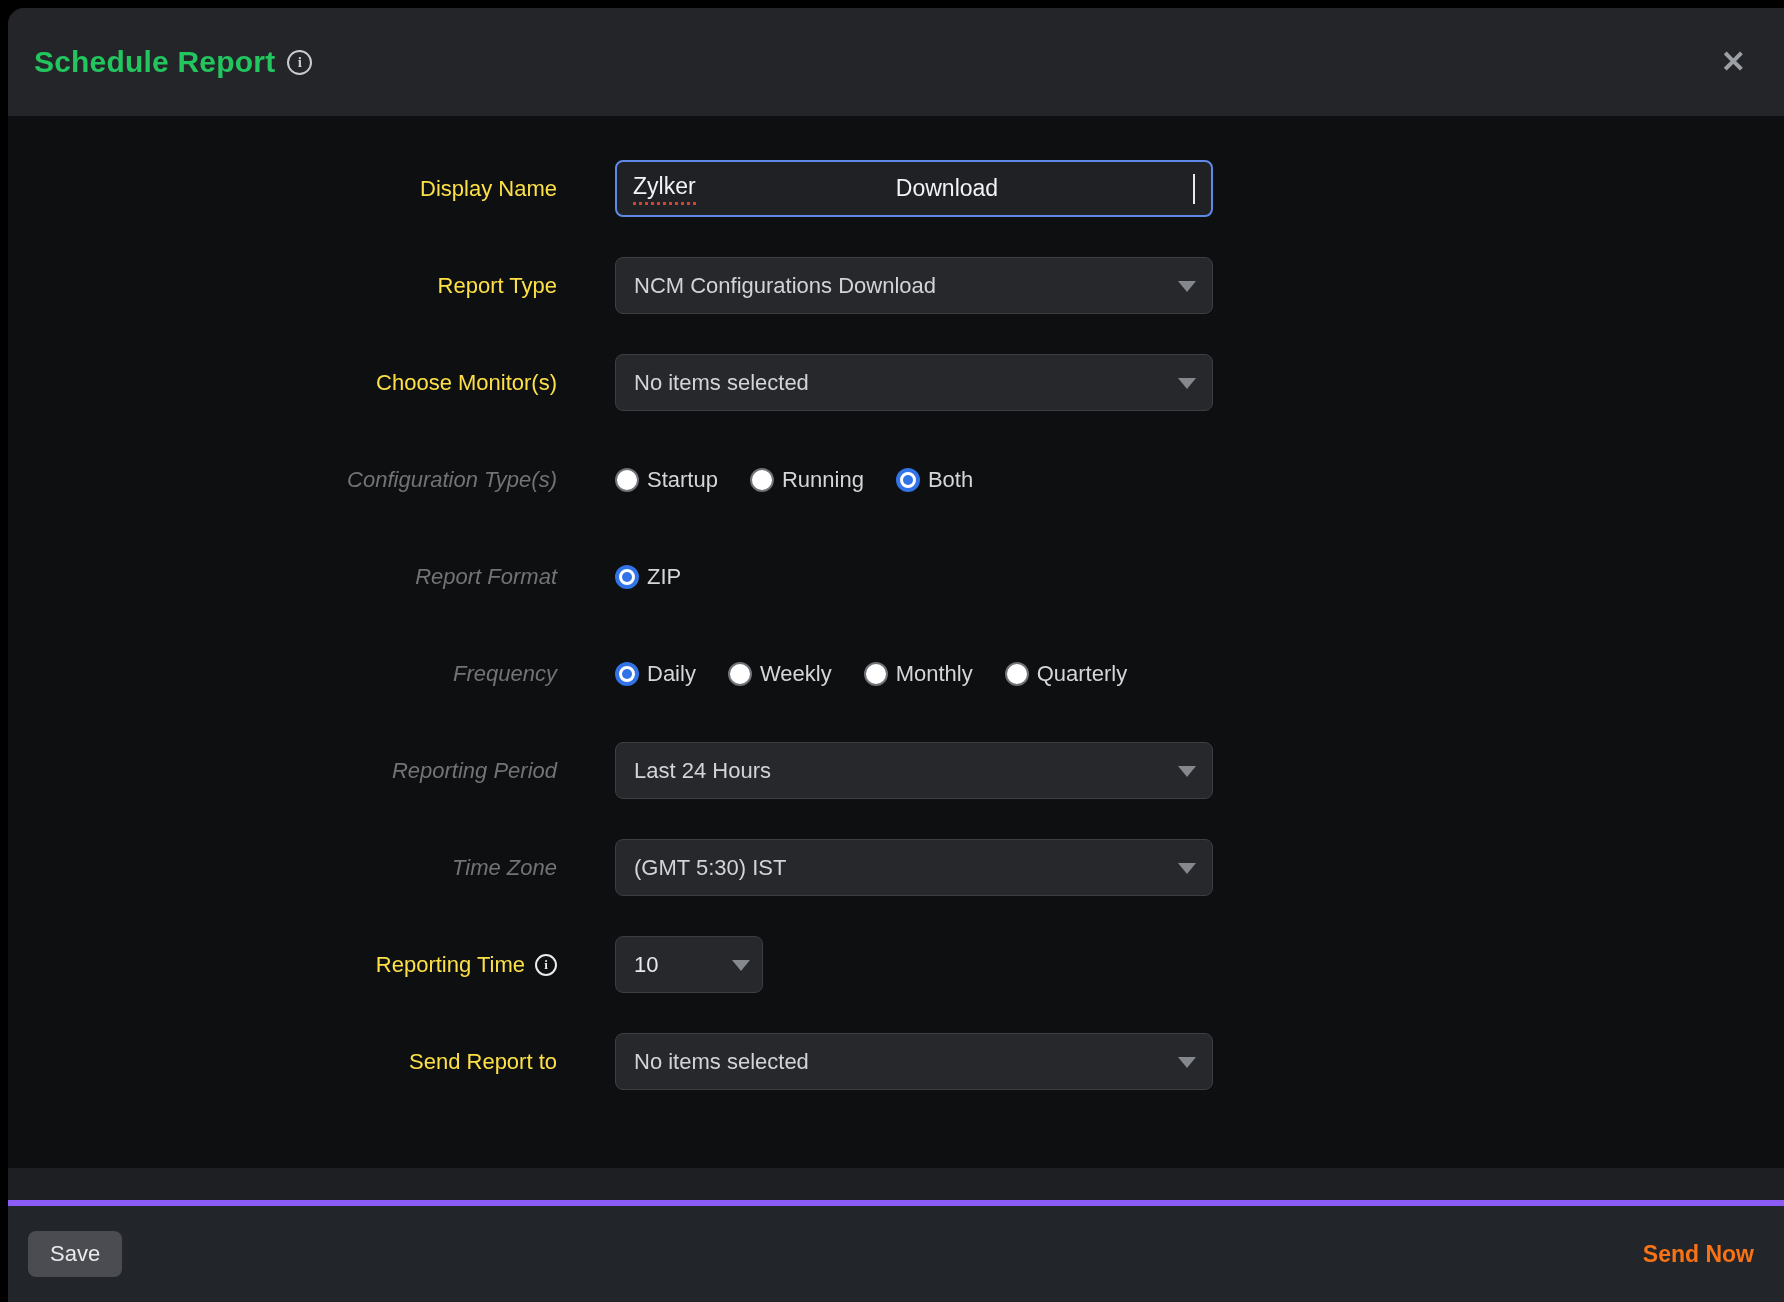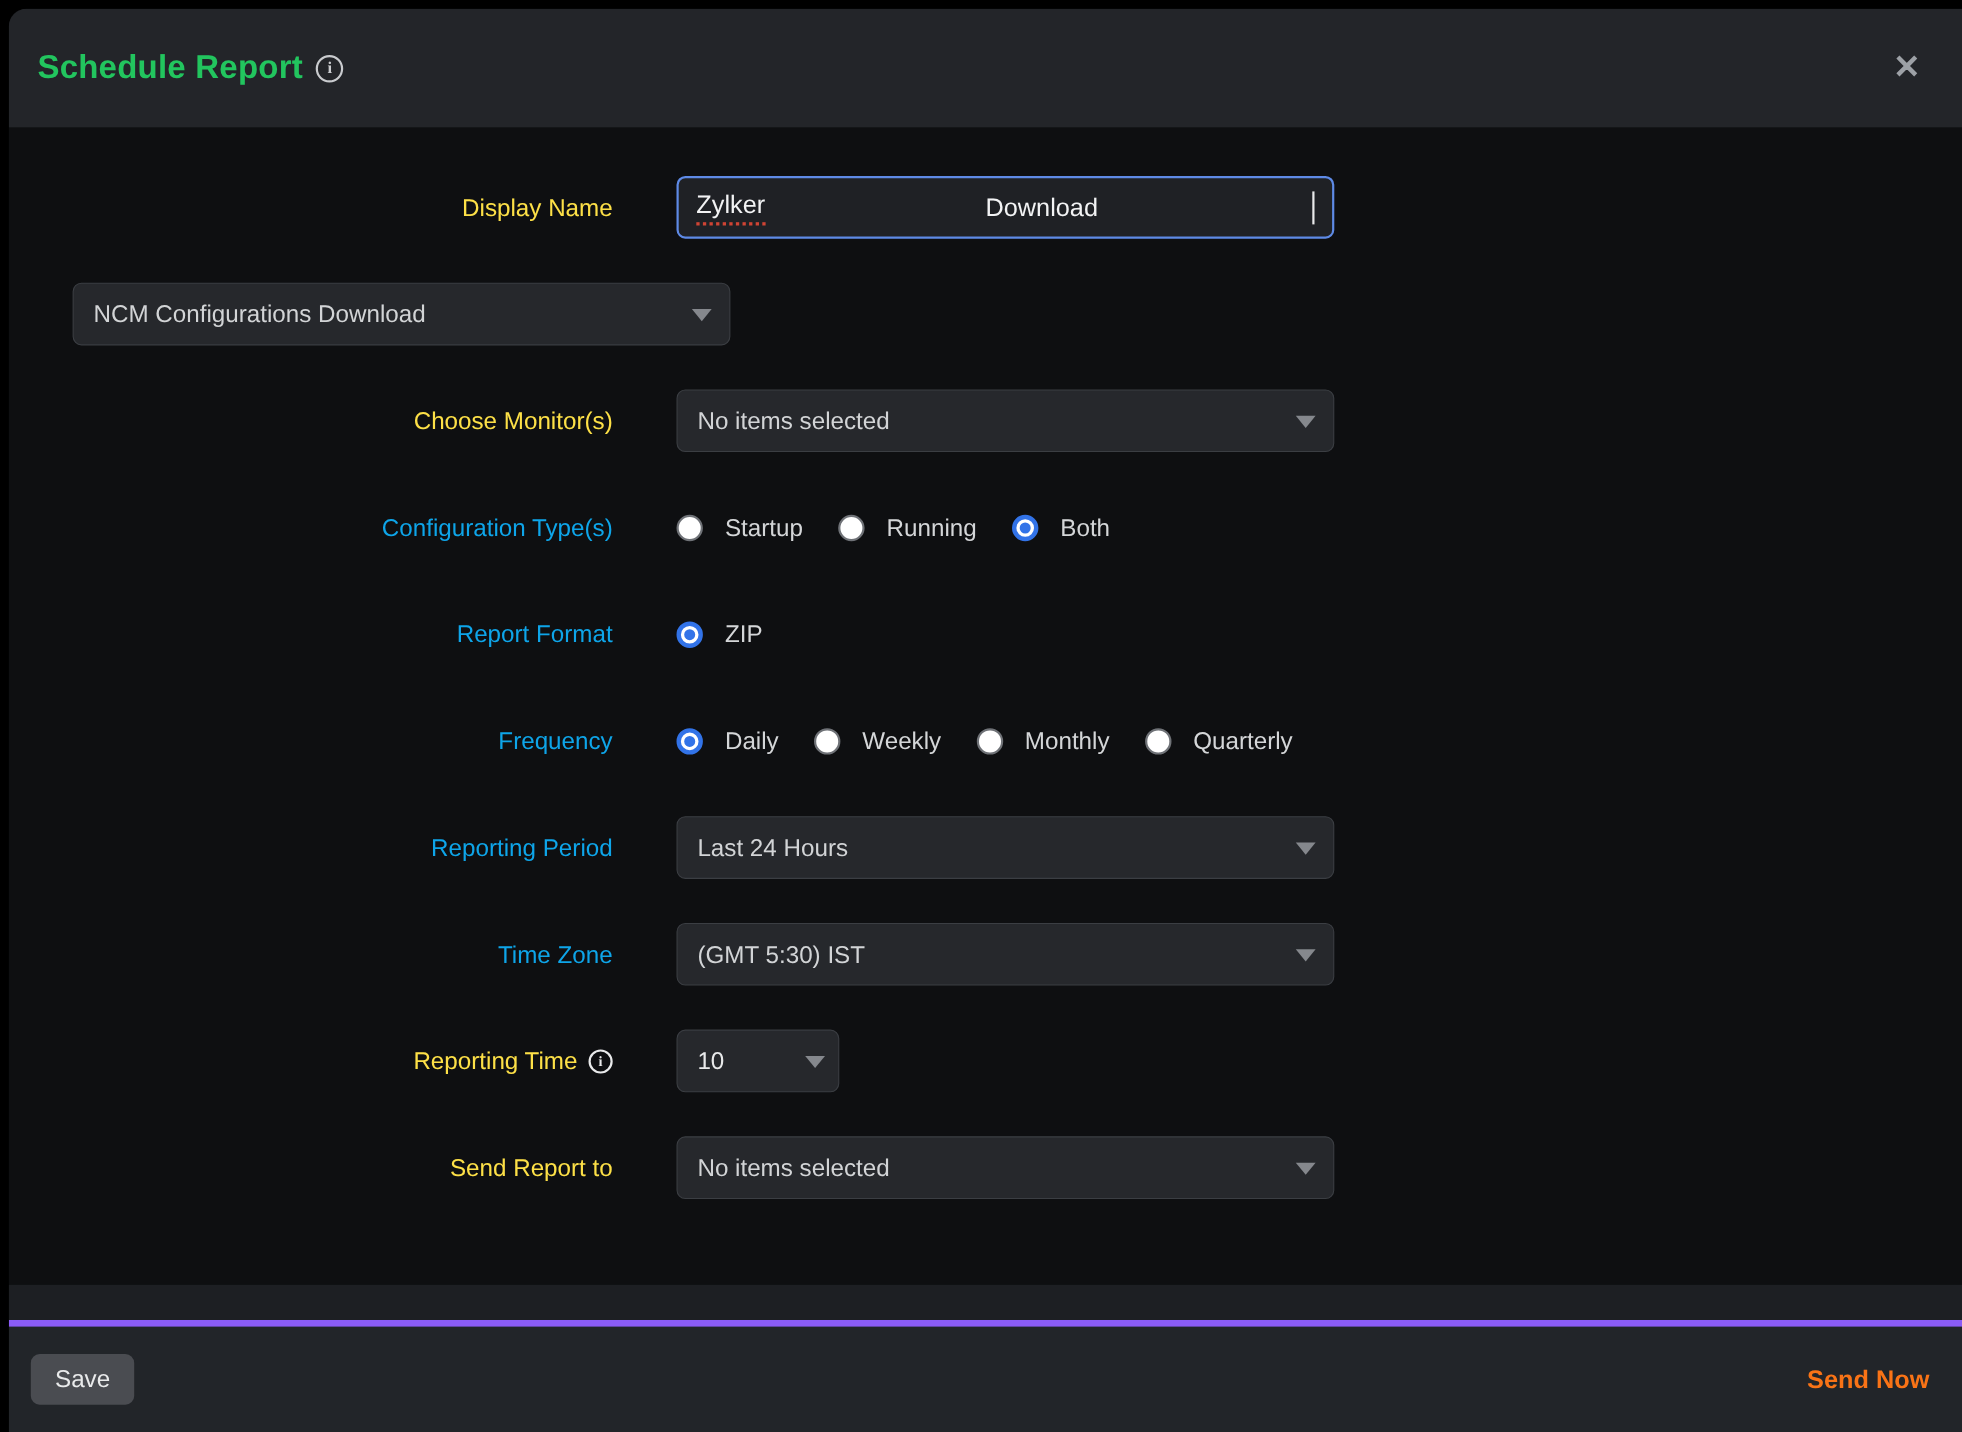--- a/index.html
+++ b/index.html
@@ -35,21 +35,21 @@
   
   .modal-body { flex:1 1 auto; padding-top:44px; background:#0e0f11; }
 
   .row { display:flex; align-items:center; height:57px; margin-bottom:40px; }
   .label-col {
     width:549px; flex:0 0 auto;
     display:flex; justify-content:flex-end; align-items:center; gap:10px;
     font-size:22px;
   }
   .label-required { color:#fde047; }
-  .label-normal { color:#0ea5e9; }
+  .label-normal { color:#737373;font-style:italic; }
   .small-info-icon {
     display:inline-flex; align-items:center; justify-content:center;
     width:22px; height:22px; border:2px solid #e9eaeb; border-radius:50%;
     color:#e9eaeb; font-size:13px; font-weight:600;
     font-family:"Liberation Serif", serif;
   }
   .control-col { margin-left:58px; display:flex; align-items:center; }
 
   
   .text-input {
@@ -77,21 +77,21 @@
   .caret-down {
     position:absolute; right:16px; top:50%; margin-top:-5px;
     width:0; height:0;
     border-left:9px solid transparent; border-right:9px solid transparent;
     border-top:11px solid #85888d;
   }
   .dropdown.small .caret-down { right:12px; }
 
   
   .radio-group { gap:32px; }
-  .radio-option { display:flex; align-items:center; gap:20px; cursor:pointer; }
+  .radio-option { display:flex; align-items:center; gap:8px; cursor:pointer; }
   .radio {
     width:24px; height:24px; border-radius:50%;
     background:#fff; border:2px solid #6f7277;
     position:relative; flex:0 0 auto;
   }
   .radio.selected { border:4px solid #3273e8; }
   .radio.selected::after {
     content:""; position:absolute; left:50%; top:50%;
     width:10px; height:10px; margin:-5px 0 0 -5px;
     border-radius:50%; background:#3273e8;
@@ -134,20 +134,23 @@
       <div class="control-col">
         <div class="text-input">
           <span class="misspelled">Zylker</span>
             <span style="white-space:pre;"> Download</span>
             <span class="caret-bar"></span>
         </div>
       </div>
     </div>
 
     <div class="row">
+      <div class="label-col">
+        <span class="label-required">Report Type</span>
+      </div>
       <div class="control-col">
         <div class="dropdown">
           <span>NCM Configurations Download</span>
           <span class="caret-down"></span>
         </div>
       </div>
     </div>
 
     <div class="row">
       <div class="label-col">

